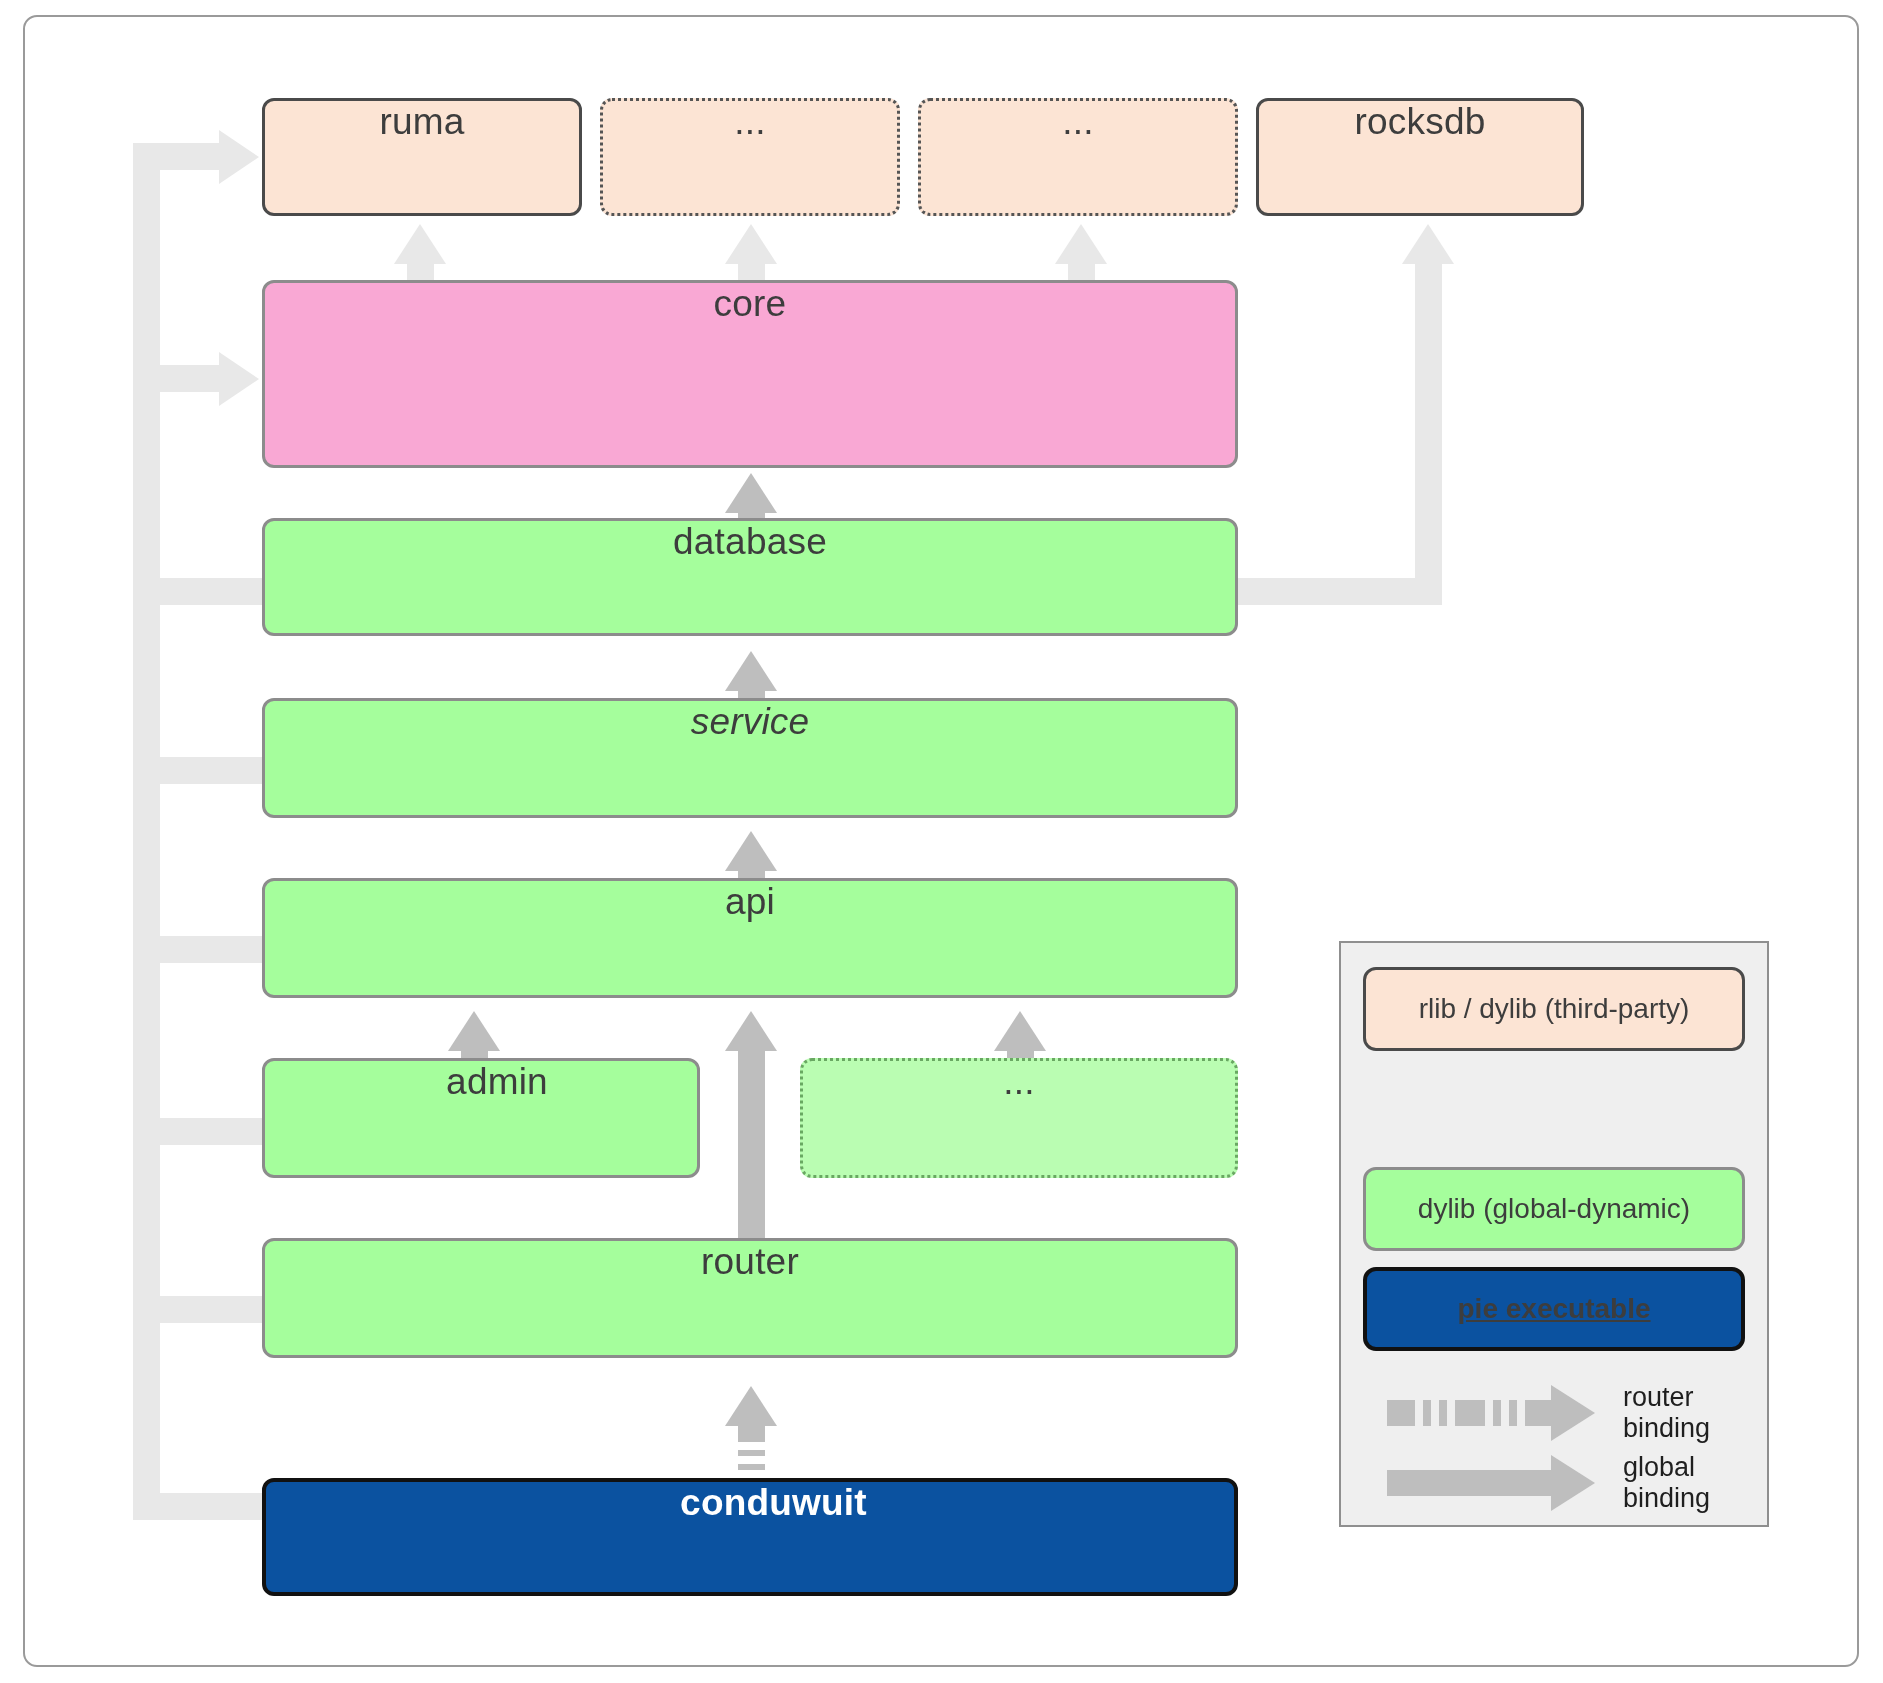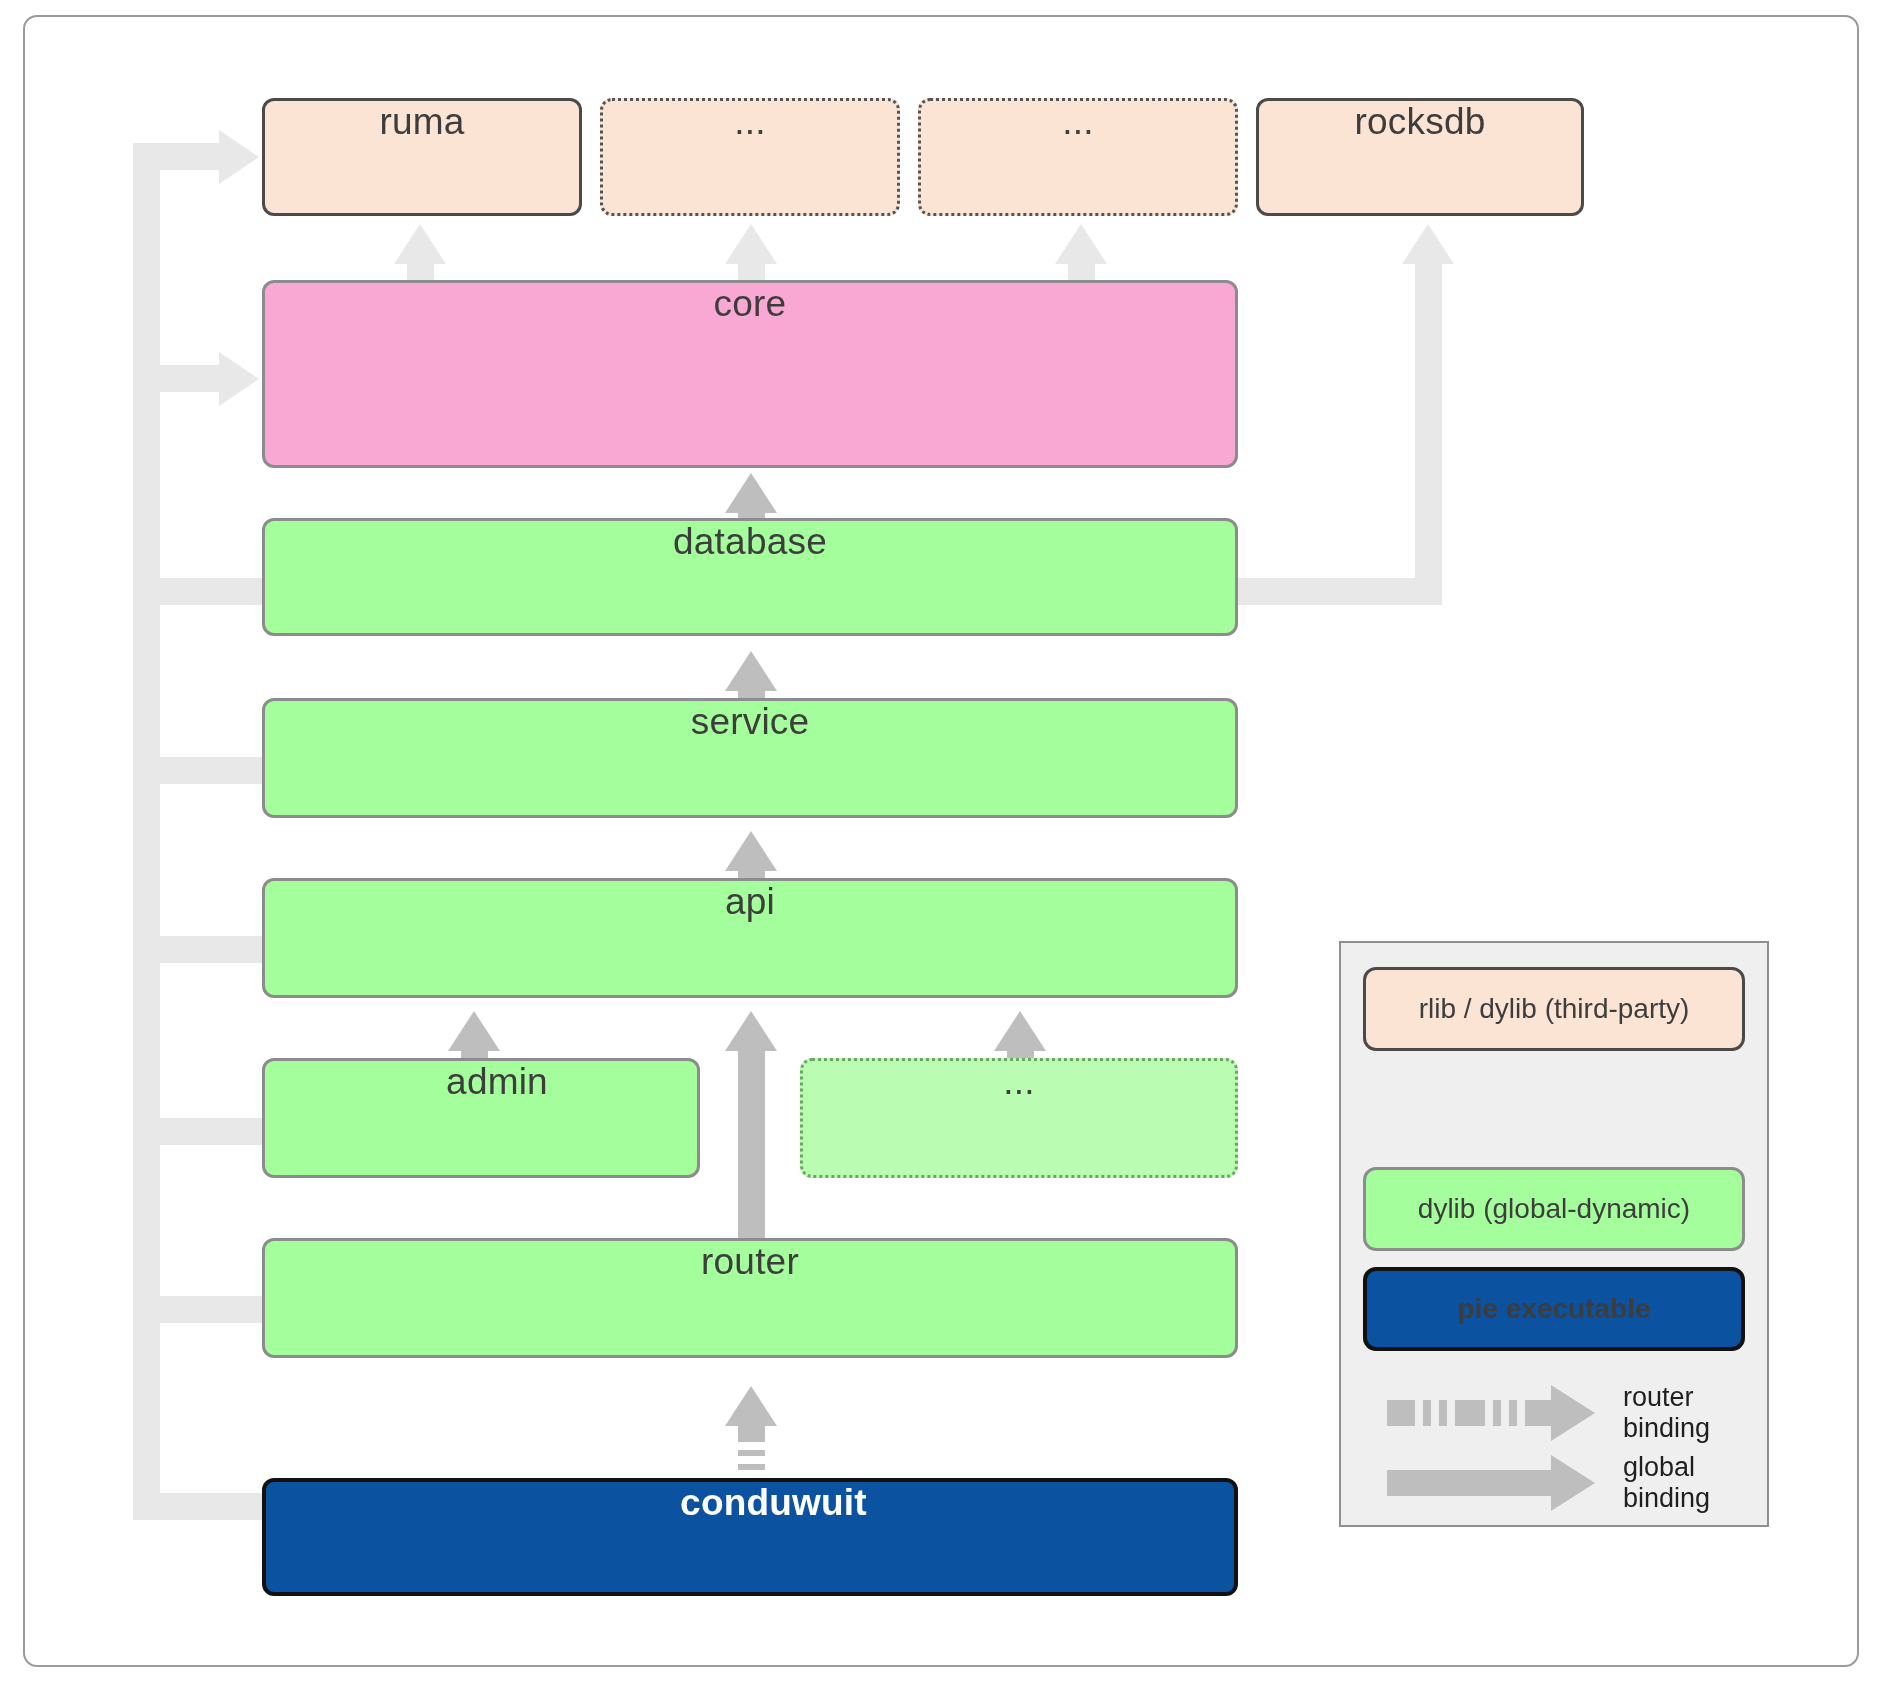--- a/index.html
+++ b/index.html
@@ -170,21 +170,21 @@
   </div>
 
   <div class="node n-blue" style="left:262px;top:280px;width:976px;height:188px;">
     <span class="lbl">core</span>
   </div>
 
   <div class="node n-green" style="left:262px;top:518px;width:976px;height:118px;">
     <span class="lbl">database</span>
   </div>
 
-  <div class="node n-green" style="left:262px;top:698px;width:976px;height:120px;">
+  <div class="node n-green" style="left:262px;top:698px;width:976px;height:120px;font-style:italic;">
     <span class="lbl">service</span>
   </div>
 
   <div class="node n-green" style="left:262px;top:878px;width:976px;height:120px;">
     <span class="lbl">api</span>
   </div>
 
   <div class="node n-green" style="left:262px;top:1058px;width:438px;height:120px;padding-left:32px;">
     <span class="lbl">admin</span>
   </div>
@@ -201,21 +201,21 @@
     <span class="lbl">conduwuit</span>
   </div>
 
   <div class="legend">
     <div class="lnode n-peach" style="top:24px;">
       <span>rlib / dylib (third-party)</span>
     </div>
     <div class="lnode n-green" style="top:224px;">
       <span>dylib (global-dynamic)</span>
     </div>
-    <div class="lnode n-navy" style="top:324px;">
+    <div class="lnode n-navy" style="top:324px;text-decoration:underline;">
       <span>pie executable</span>
     </div>
 
     <div class="legend-row" style="top:440px;">
       <div class="dash-seg" style="left:46px;width:28px;"></div>
       <div class="dash-seg" style="left:82px;width:8px;"></div>
       <div class="dash-seg" style="left:98px;width:8px;"></div>
       <div class="dash-seg" style="left:114px;width:30px;"></div>
       <div class="dash-seg" style="left:152px;width:8px;"></div>
       <div class="dash-seg" style="left:168px;width:8px;"></div>

